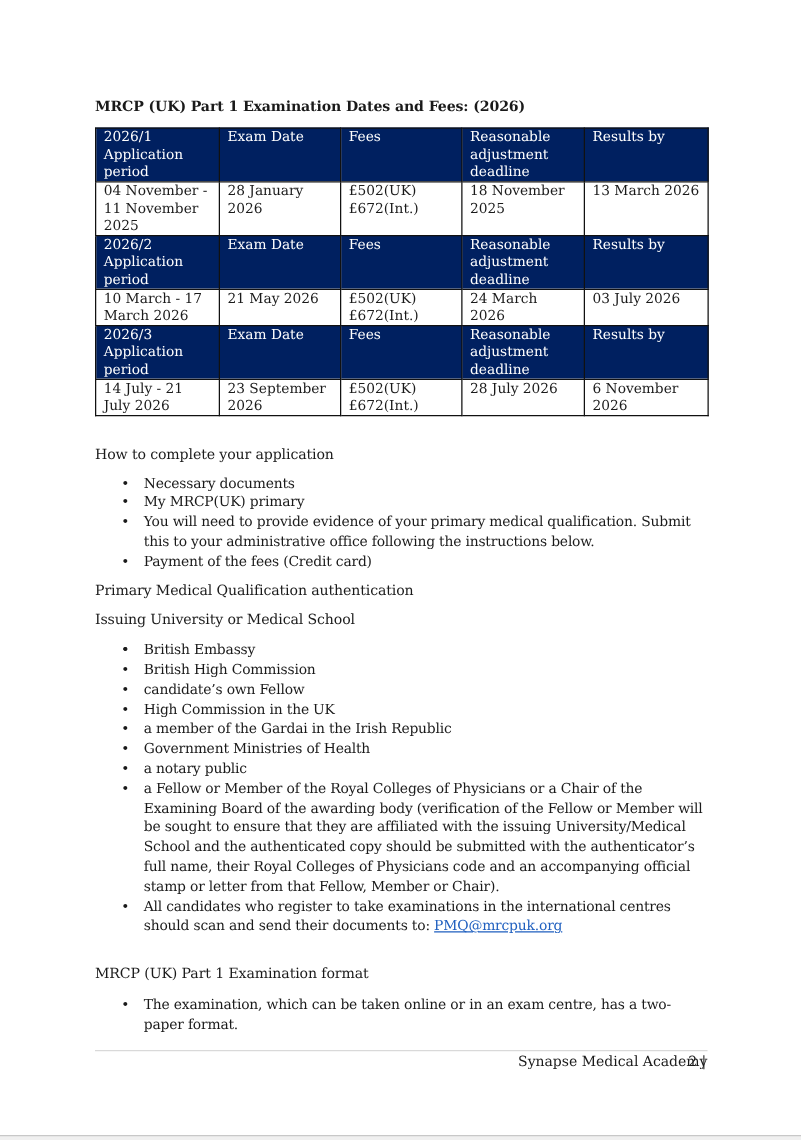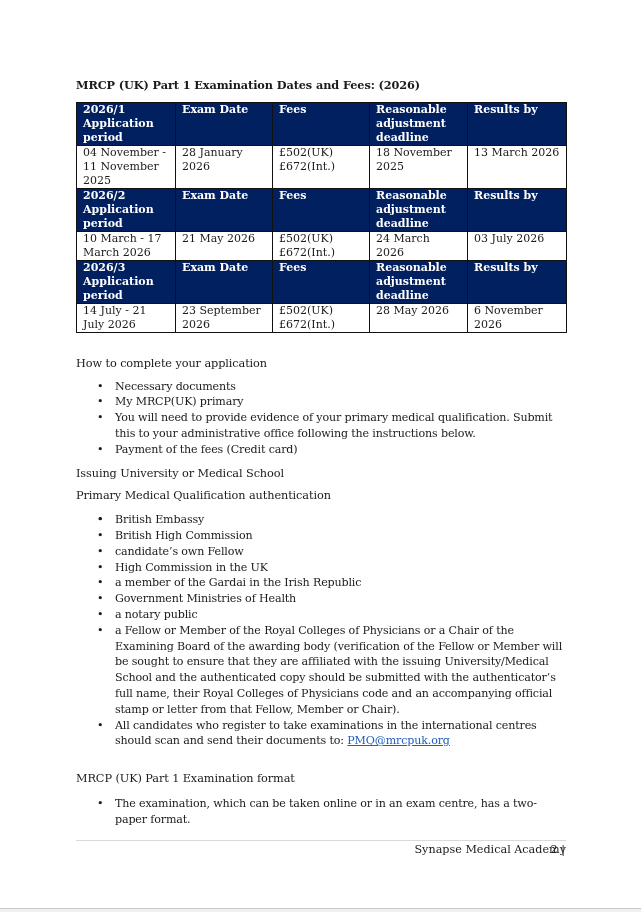--- a/index.html
+++ b/index.html
@@ -7,21 +7,21 @@
       width: 641px; height: 912px; background: #ffffff; position: relative; overflow: hidden;
       font-family: "DejaVu Serif", "Liberation Serif", serif; color: #1a1a1a;
     }
     .page { position: absolute; left: 0; top: 0; width: 641px; height: 908px; background: #fff; }
     .page-edge { position: absolute; left: 0; top: 908px; width: 641px; height: 4px; background: #f0f0f0; border-top: 1px solid #c8c8c8; }
     .content { position: absolute; left: 76px; top: 78px; width: 490px; font-size: 11.2px; line-height: 15.8px; }
     .title { font-weight: bold; font-size: 11.3px; margin: 0 0 8px 0; letter-spacing: -0.1px; }
     table { border-collapse: collapse; width: 490px; table-layout: fixed; }
     col.c1 { width: 99px; } col.c2 { width: 97px; } col.c3 { width: 97px; } col.c4 { width: 98px; } col.c5 { width: 99px; }
     th, td { border: 1px solid #111; padding: 0 6px 0 6px; vertical-align: top; text-align: left; font-size: 11px; line-height: 14px; }
-    th { background: #002060; color: #fff; font-weight: bold; padding-top: 0; padding-bottom: 0; }
+    th { background: #002060; color: #fff; font-weight: normal; padding-top: 0; padding-bottom: 0; }
     td { background: #fff; color: #1a1a1a; font-weight: normal; }
     td.fees { }
     .section-h { font-weight: normal; font-size: 11.3px; margin: 0; letter-spacing: -0.1px; }
     ul { list-style: none; margin: 0; padding: 0; }
     li { position: relative; padding-left: 39px; font-size: 11.1px; line-height: 15.8px; letter-spacing: -0.15px; }
     li .bullet { position: absolute; left: 21px; top: 0; font-size: 11px; }
     a.link { color: #1f5fbf; text-decoration: underline; }
     .footer-line { position: absolute; left: 76px; top: 840px; width: 490px; height: 1px; background: #d9d9d9; }
     .footer-text { position: absolute; left: 76px; top: 842px; width: 490px; font-size: 11.2px; line-height: 15px; text-align: right; }
     .page-num { position: absolute; right: 76px; top: 842px; font-size: 11.2px; line-height: 15px; }
@@ -86,36 +86,36 @@
           <th>Reasonable adjustment deadline</th>
           <th>Results by</th>
         </tr>
         <tr>
           <td>14 July - 21 July 2026</td>
           <td>23 September 2026</td>
           <td class="fees">
             <div>£502(UK)</div>
             <div>£672(Int.)</div>
           </td>
-          <td>28 May 2026</td>
+          <td>28 July 2026</td>
           <td>6 November 2026</td>
         </tr>
       </tbody>
     </table>
 
     <p class="section-h" style="margin-top:23px;">How to complete your application</p>
     <ul style="margin-top:7px;">
       <li><span class="bullet">•</span><span>Necessary documents</span></li>
       <li><span class="bullet">•</span><span>My MRCP(UK) primary</span></li>
       <li><span class="bullet">•</span><span>You will need to provide evidence of your primary medical qualification. Submit this to your administrative office following the instructions below.</span></li>
       <li><span class="bullet">•</span><span>Payment of the fees (Credit card)</span></li>
     </ul>
 
+    <p class="section-h" style="margin-top:7px;">Primary Medical Qualification authentication</p>
     <p class="section-h" style="margin-top:8px;">Issuing University or Medical School</p>
-    <p class="section-h" style="margin-top:7px;">Primary Medical Qualification authentication</p>
     <ul style="margin-top:8px;">
       <li><span class="bullet">•</span></li>
       <li><span class="bullet">•</span><span>British Embassy</span></li>
       <li><span class="bullet">•</span><span>British High Commission</span></li>
       <li><span class="bullet">•</span><span>candidate’s own Fellow</span></li>
       <li><span class="bullet">•</span><span>High Commission in the UK</span></li>
       <li><span class="bullet">•</span><span>a member of the Gardai in the Irish Republic</span></li>
       <li><span class="bullet">•</span><span>Government Ministries of Health</span></li>
       <li><span class="bullet">•</span><span>a notary public</span></li>
       <li><span class="bullet">•</span><span>a Fellow or Member of the Royal Colleges of Physicians or a Chair of the Examining Board of the awarding body (verification of the Fellow or Member will be sought to ensure that they are affiliated with the issuing University/Medical School and the authenticated copy should be submitted with the authenticator’s full name, their Royal Colleges of Physicians code and an accompanying official stamp or letter from that Fellow, Member or Chair).</span></li>

